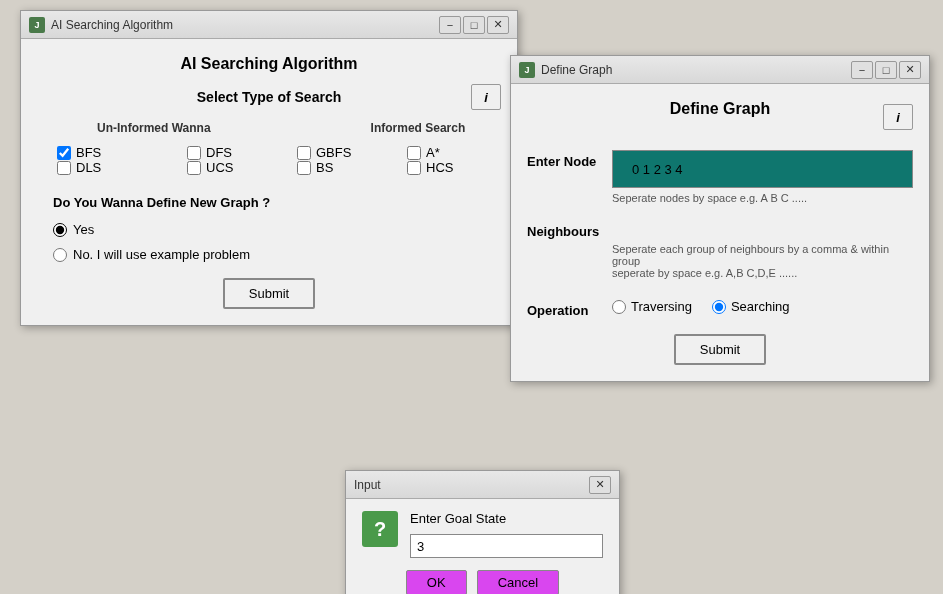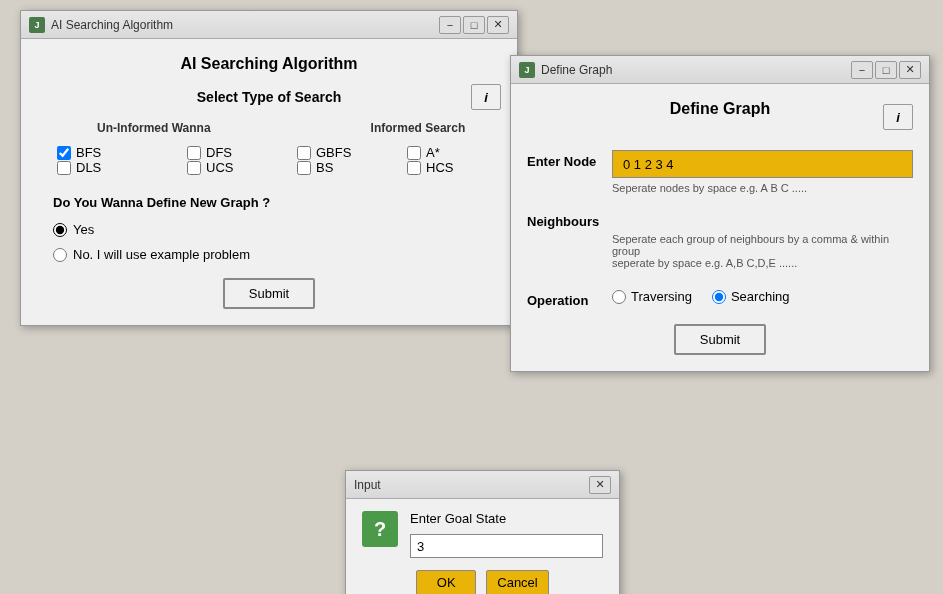--- a/index.html
+++ b/index.html
@@ -221,24 +221,24 @@
     .field-label {
       font-size: 13px;
       font-weight: bold;
       min-width: 85px;
       padding-top: 4px;
       color: #000;
     }
 
     .field-input {
       flex: 1;
-      height: 28px;
+      height: 38px;
       border: 1px solid #888;
-      background: #eab308;
-      padding: 2px 10px;
+      background: #0f766e;
+      padding: 2px 19px;
       font-size: 13px;
       font-family: Arial, sans-serif;
     }
 
     .field-hint {
       font-size: 11px;
       color: #555;
       margin-left: 85px;
       margin-bottom: 16px;
     }
@@ -332,22 +332,22 @@
       font-size: 13px;
     }
 
     .dialog-buttons {
       display: flex;
       justify-content: center;
       gap: 10px;
     }
 
     .dialog-btn {
-      padding: 4px 10px;
-      background: #eab308;
+      padding: 4px 20px;
+      background: #d946ef;
       border: 1px solid #888;
       border-radius: 2px;
       font-size: 13px;
       cursor: pointer;
       min-width: 60px;
     }
 
     
     .graph-header-row {
       display: flex;

